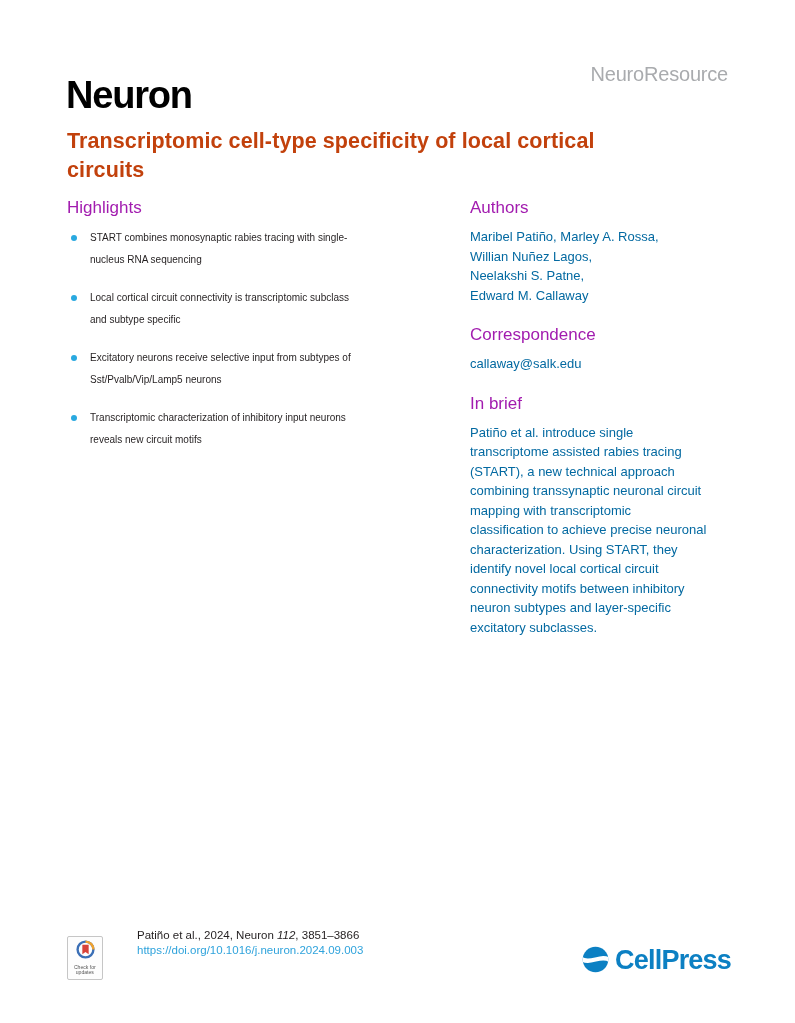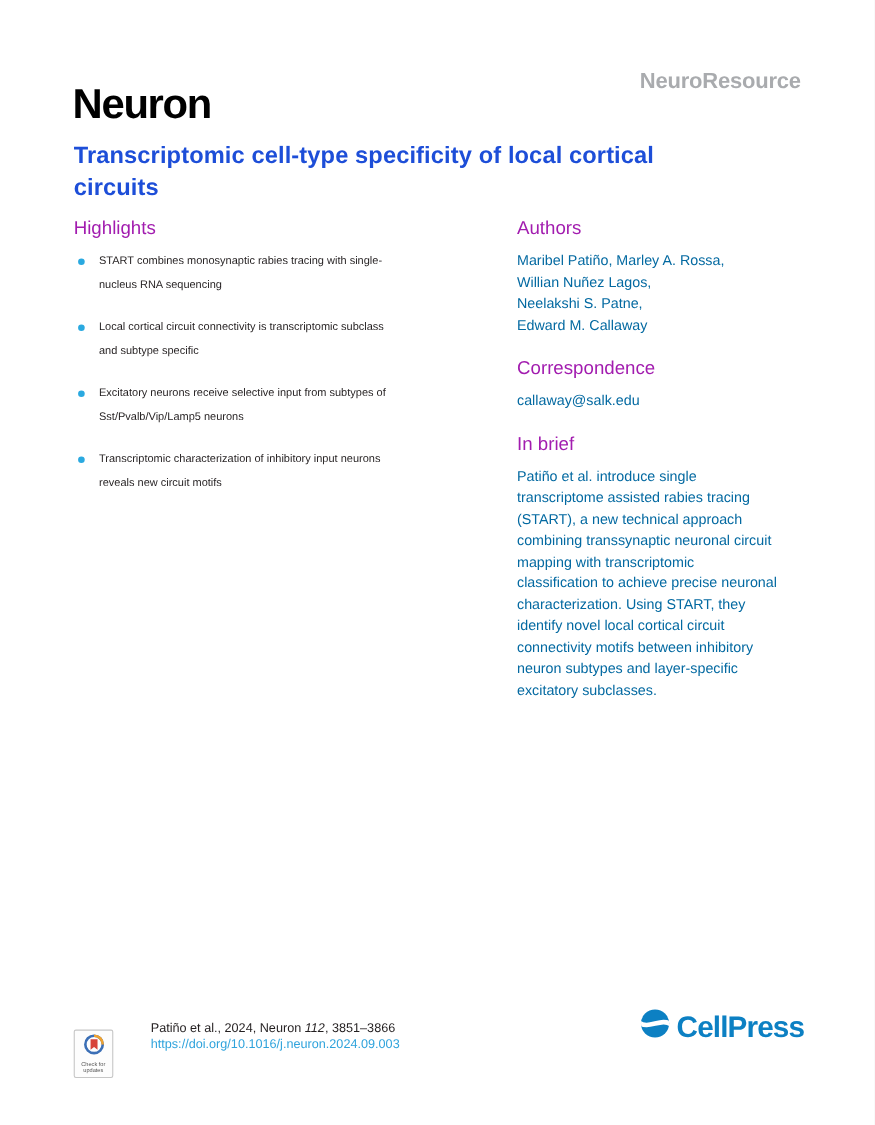--- a/index.html
+++ b/index.html
@@ -23,33 +23,33 @@
     font-size: 38px;
     font-weight: 700;
     letter-spacing: -1.2px;
     color: #000000;
   }
   .article-type {
     position: absolute;
     right: 67px;
     top: 63px;
     font-size: 20px;
-    font-weight: 700;
+    font-weight: 400;
     color: #A9ABAE;
     letter-spacing: -0.2px;
   }
   .article-title {
     position: absolute;
     left: 67px;
     top: 127px;
     width: 690px;
     font-size: 21.5px;
     font-weight: 700;
     line-height: 29px;
-    color: #1d4ed8;
+    color: #c2410c;
     white-space: pre-line;
     letter-spacing: 0.1px;
   }
 
   
   .col-left  { position: absolute; left: 67px;  top: 198px; width: 398px; }
   .col-right { position: absolute; left: 470px; top: 198px; width: 262px; }
 
   .section-heading {
     font-size: 17px;
@@ -121,23 +121,23 @@
   }
   .vol-italic { font-style: italic; }
   .doi-link {
     color: #2FA3DC;
     text-decoration: none;
     cursor: pointer;
   }
   .cellpress {
     position: absolute;
     right: 64px;
-    top: 916px;
+    top: 945px;
     display: flex;
-    align-items: flex-end;
+    align-items: flex-start;
     gap: 5px;
     cursor: pointer;
   }
   .cellpress-text {
     font-size: 27px;
     font-weight: 700;
     color: #0C80C3;
     letter-spacing: -0.8px;
   }
 </style>

